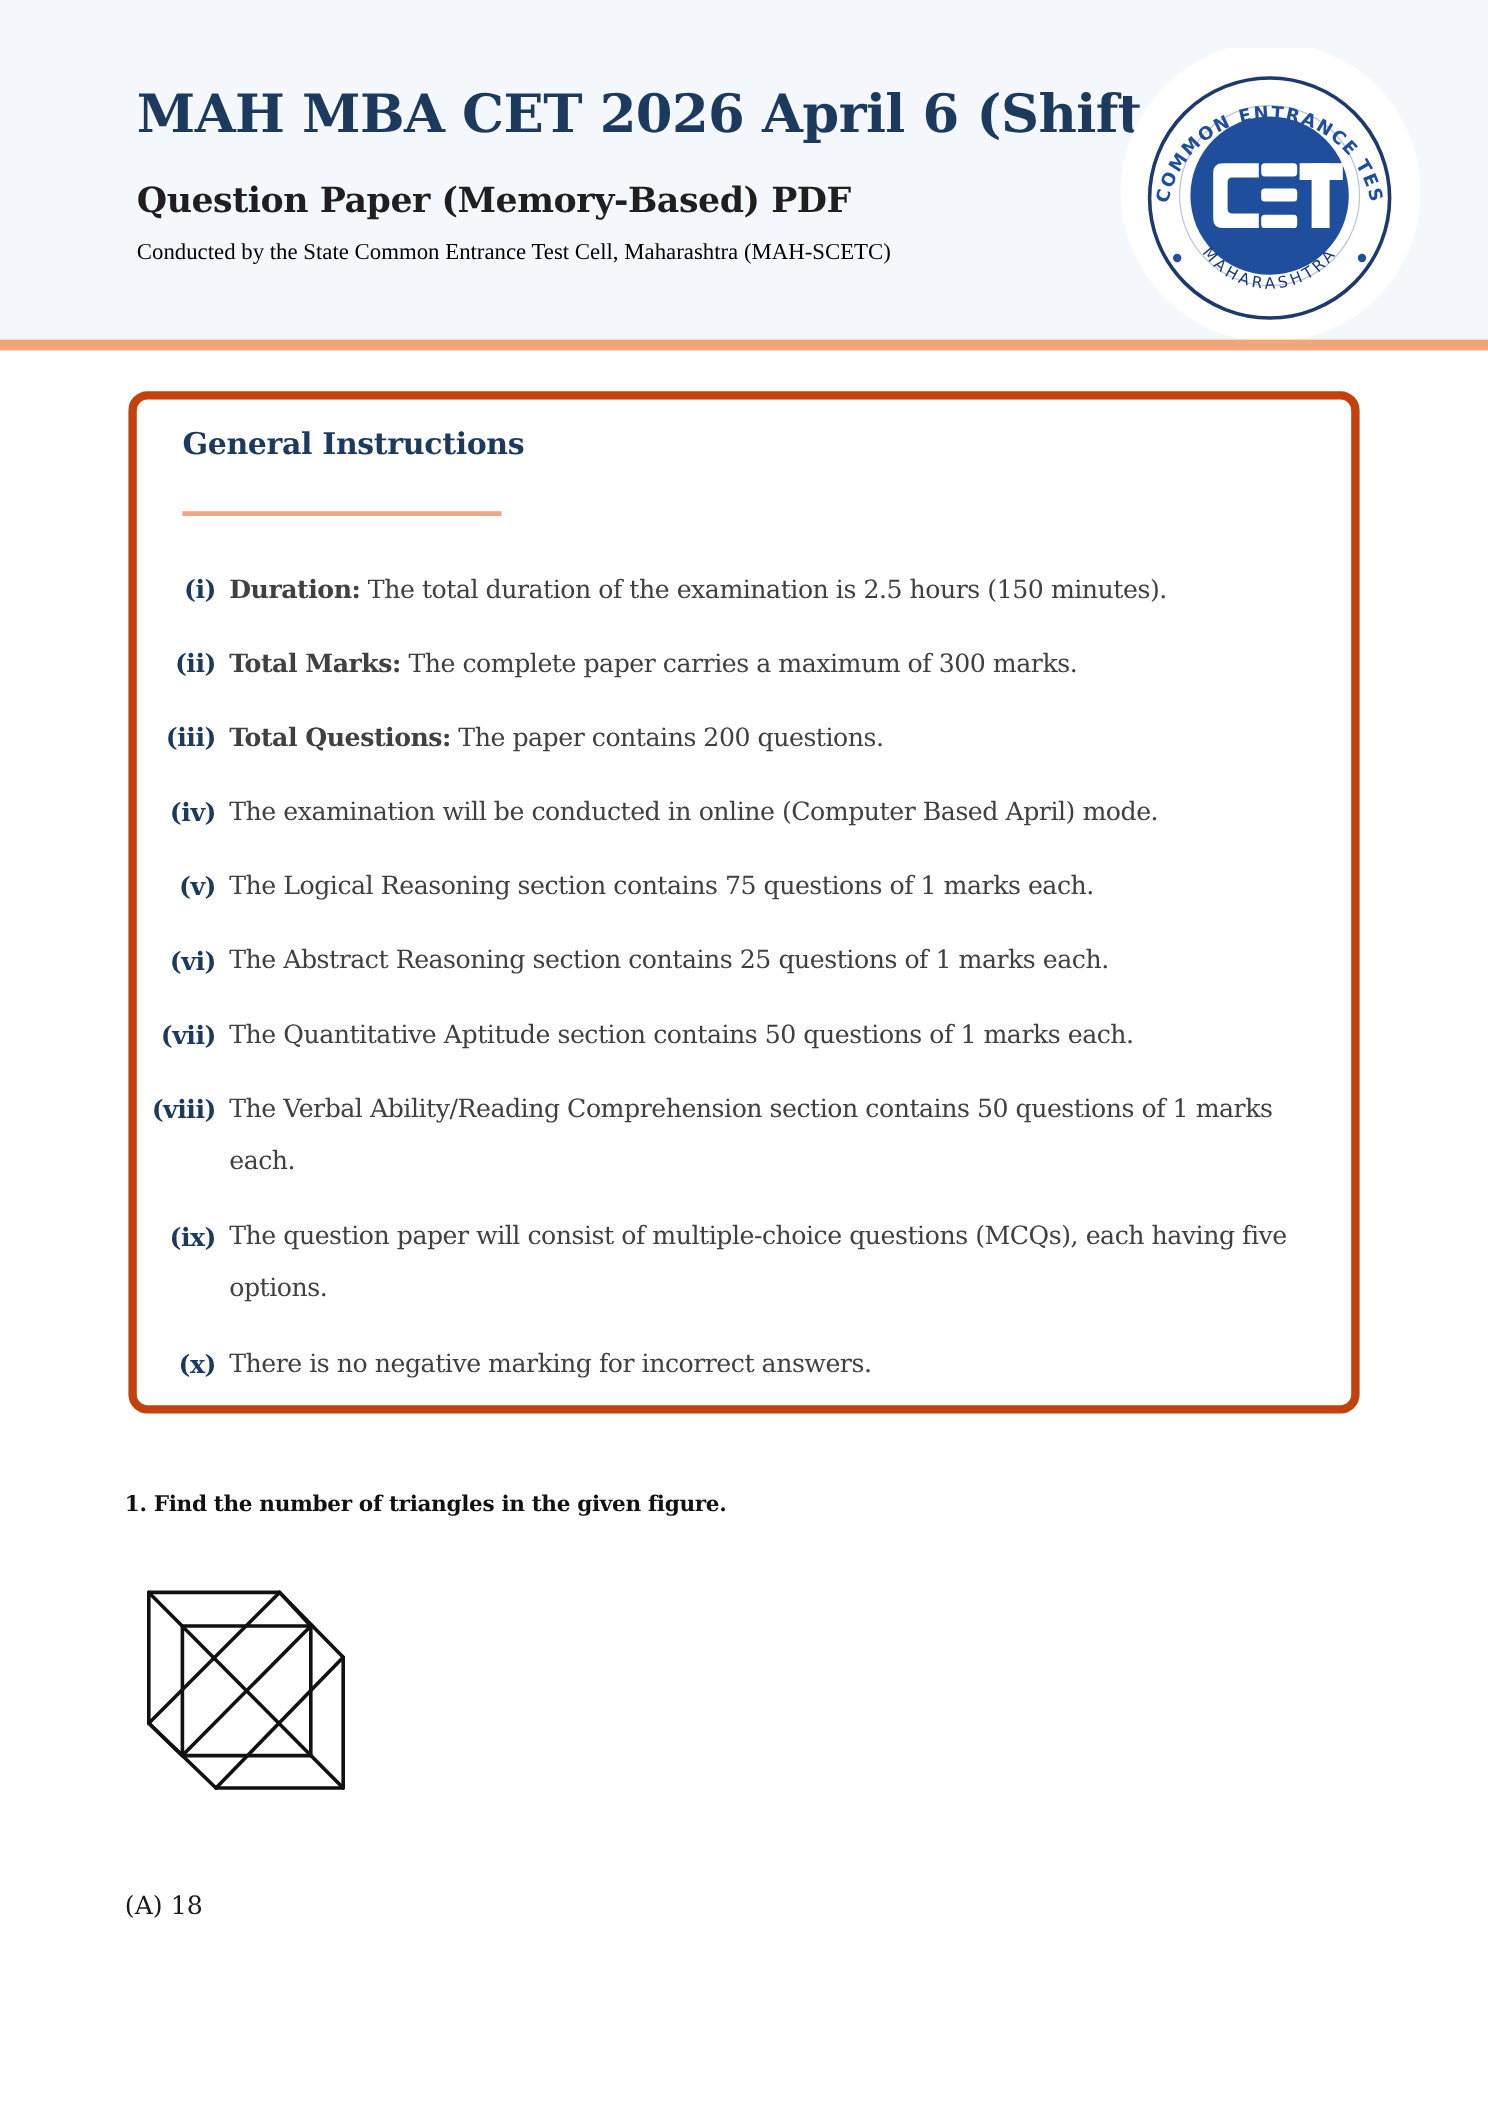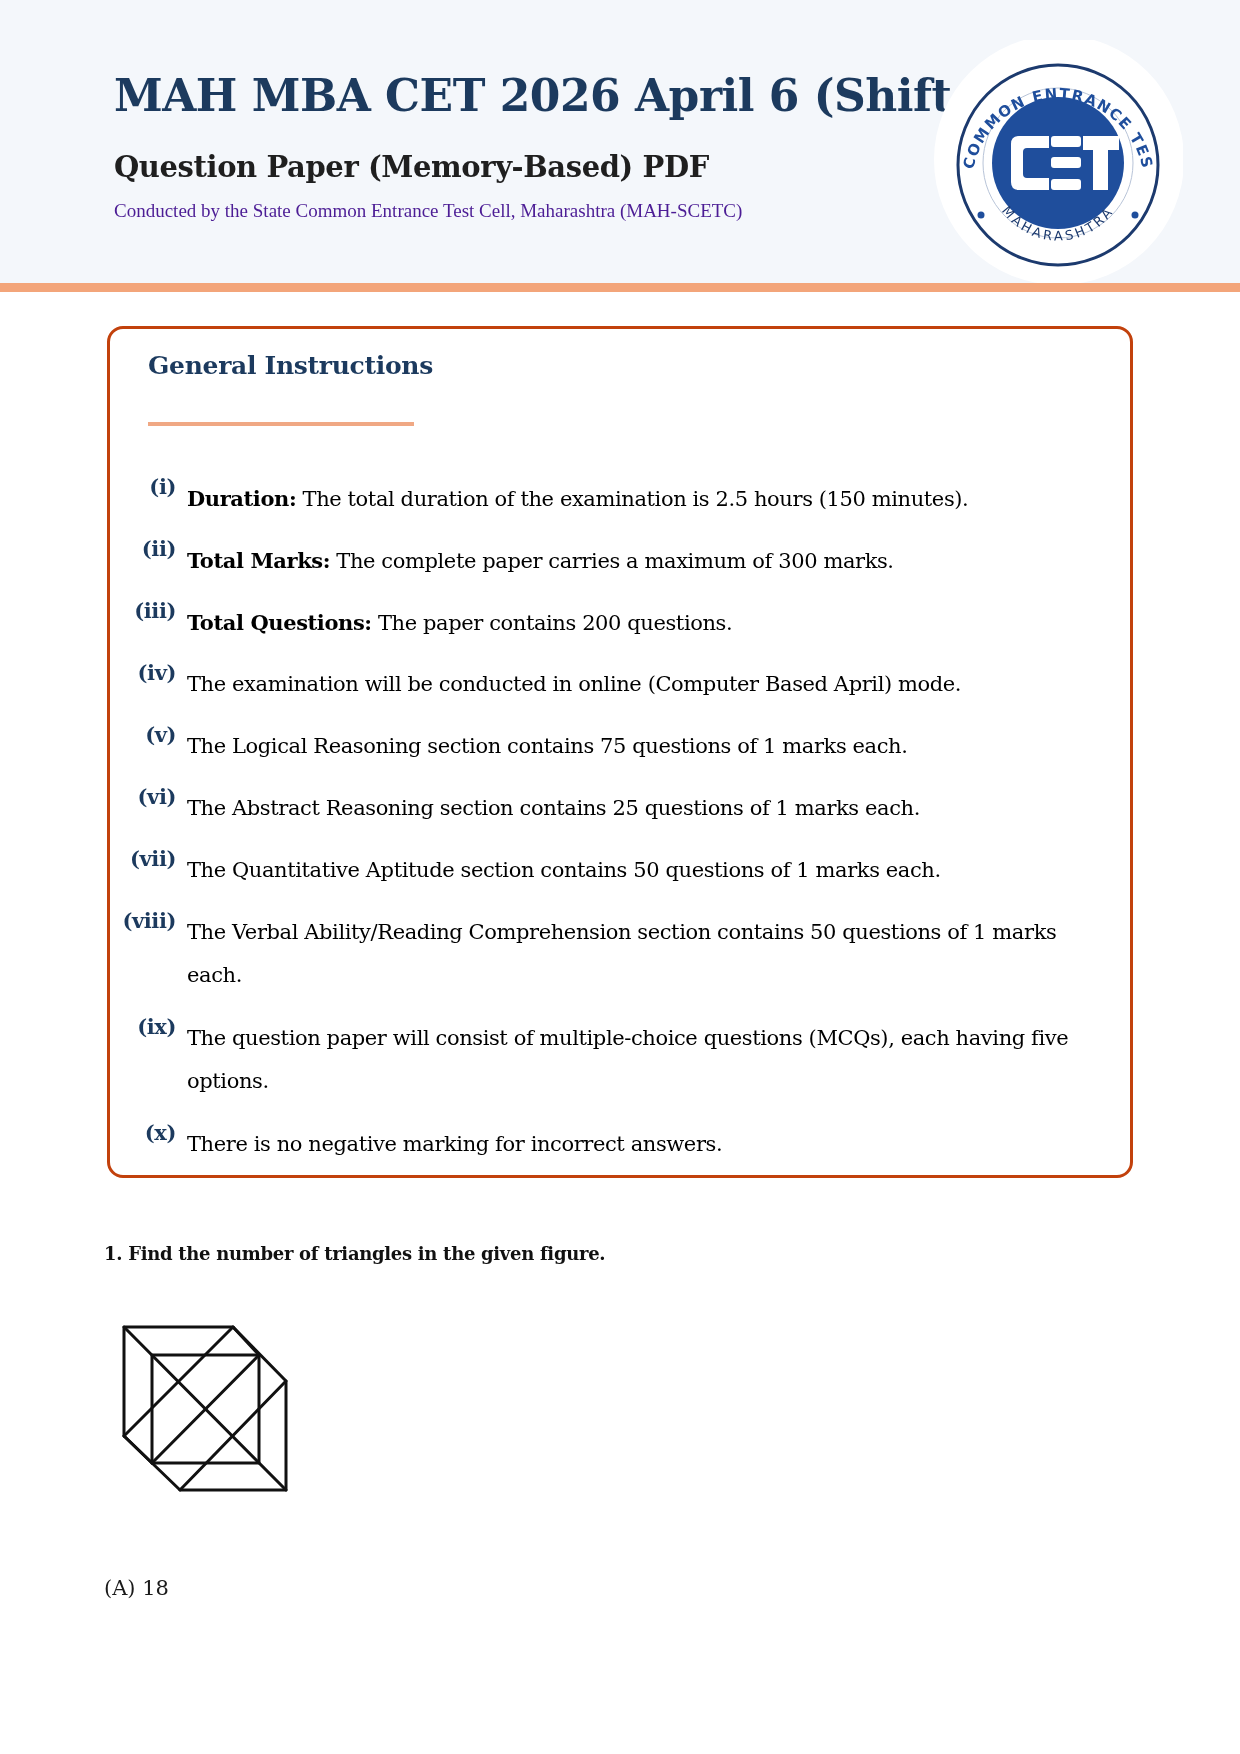--- a/index.html
+++ b/index.html
@@ -20,50 +20,50 @@
     font-size: 44px; letter-spacing: -0.5px; color: #1c3a5e;
     white-space: nowrap;
   }
   .subtitle {
     position: absolute; left: 114px; top: 150px;
     font-family: "DejaVu Serif", serif; font-weight: bold;
     font-size: 29px; letter-spacing: -0.4px; color: #1f1f1f; white-space: nowrap;
   }
   .conducted {
     position: absolute; left: 114px; top: 200px;
-    font-family: "Liberation Serif", serif; font-size: 19px; color: #4c1d95; white-space: nowrap;
+    font-family: "Liberation Serif", serif; font-size: 19px; color: #000000; white-space: nowrap;
   }
 
   .logo-wrap {
     position: absolute; left: 933px; top: 40px; width: 250px; height: 250px;
   }
 
   .instr-box {
     position: absolute; left: 107px; top: 326px; width: 1026px; height: 852px;
-    border: 3px solid #c2410c; border-radius: 16px; background: #ffffff;
+    border: 7px solid #c2410c; border-radius: 16px; background: #ffffff;
   }
   .instr-heading {
     position: absolute; left: 38px; top: 22px;
     font-family: "DejaVu Serif", serif; font-weight: bold;
     font-size: 25px; color: #1c3a5e; white-space: nowrap; letter-spacing: -0.3px;
   }
   .instr-rule {
     position: absolute; left: 38px; top: 93px; width: 266px; height: 4px; background: #f0a884;
   }
   .instr-list { position: absolute; left: 0; top: 0; width: 100%; }
   .instr-item {
     position: absolute; left: 0; width: 100%;
     font-family: "DejaVu Serif", serif; font-size: 21px; line-height: 43px; letter-spacing: -0.4px;
   }
   .instr-num {
     position: absolute; right: calc(100% - 66px); top: 0;
     color: #1c3a5e; font-weight: bold; white-space: nowrap; text-align: right;
   }
   .instr-text {
-    position: absolute; left: 77px; width: 914px; top: 12px; color: #000000;
+    position: absolute; left: 77px; width: 914px; top: 0; color: #404040;
   }
   .instr-text b { font-weight: bold; }
 
   .question {
     position: absolute; left: 104px; top: 1243px;
     font-family: "DejaVu Serif", serif; font-weight: bold; font-size: 18px; letter-spacing: -0.3px;
     color: #111; white-space: nowrap;
   }
   .figure {
     position: absolute; left: 110px; top: 1310px; width: 190px; height: 190px;

